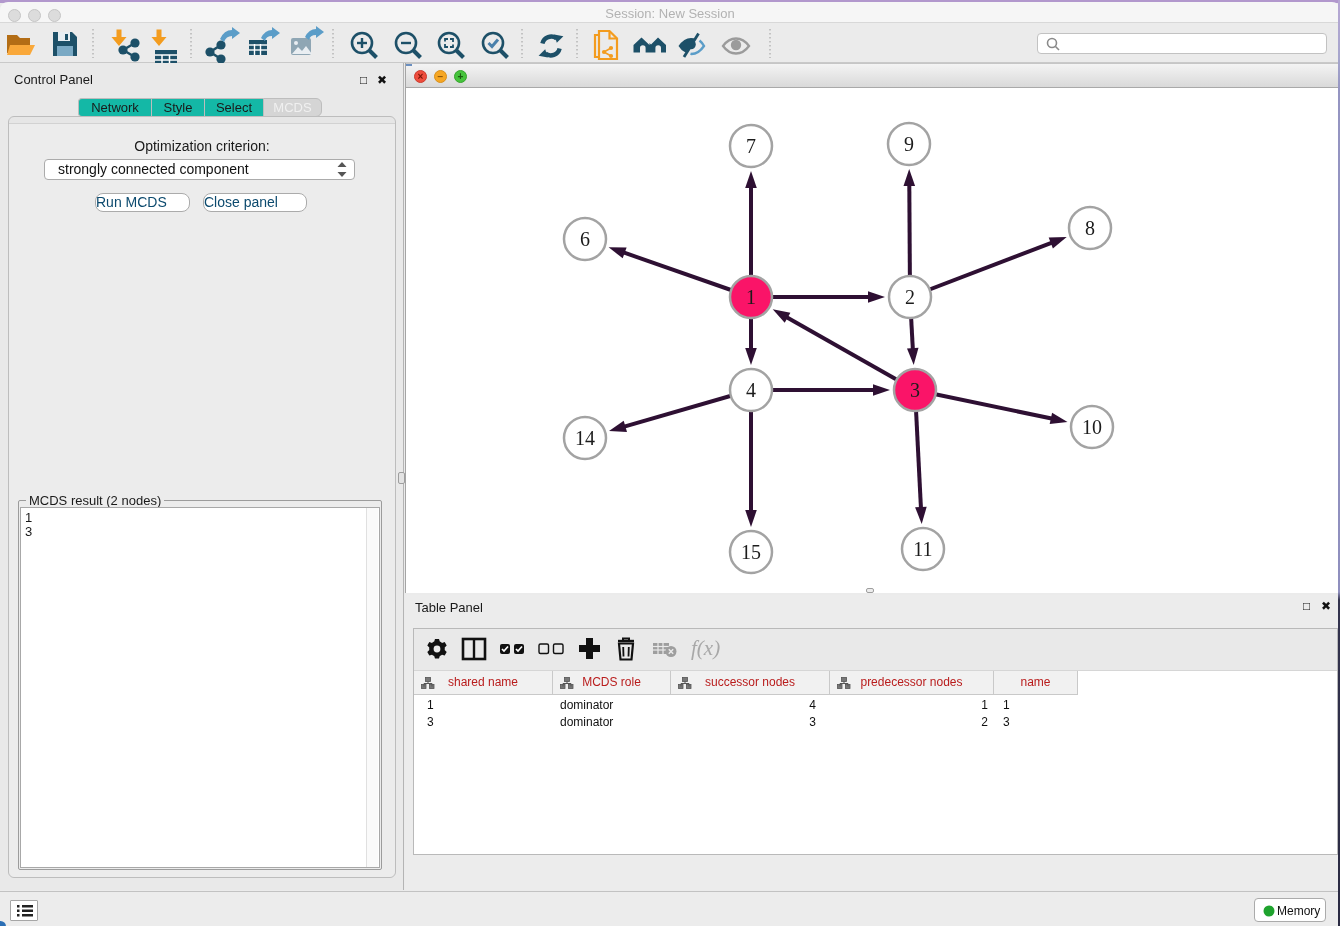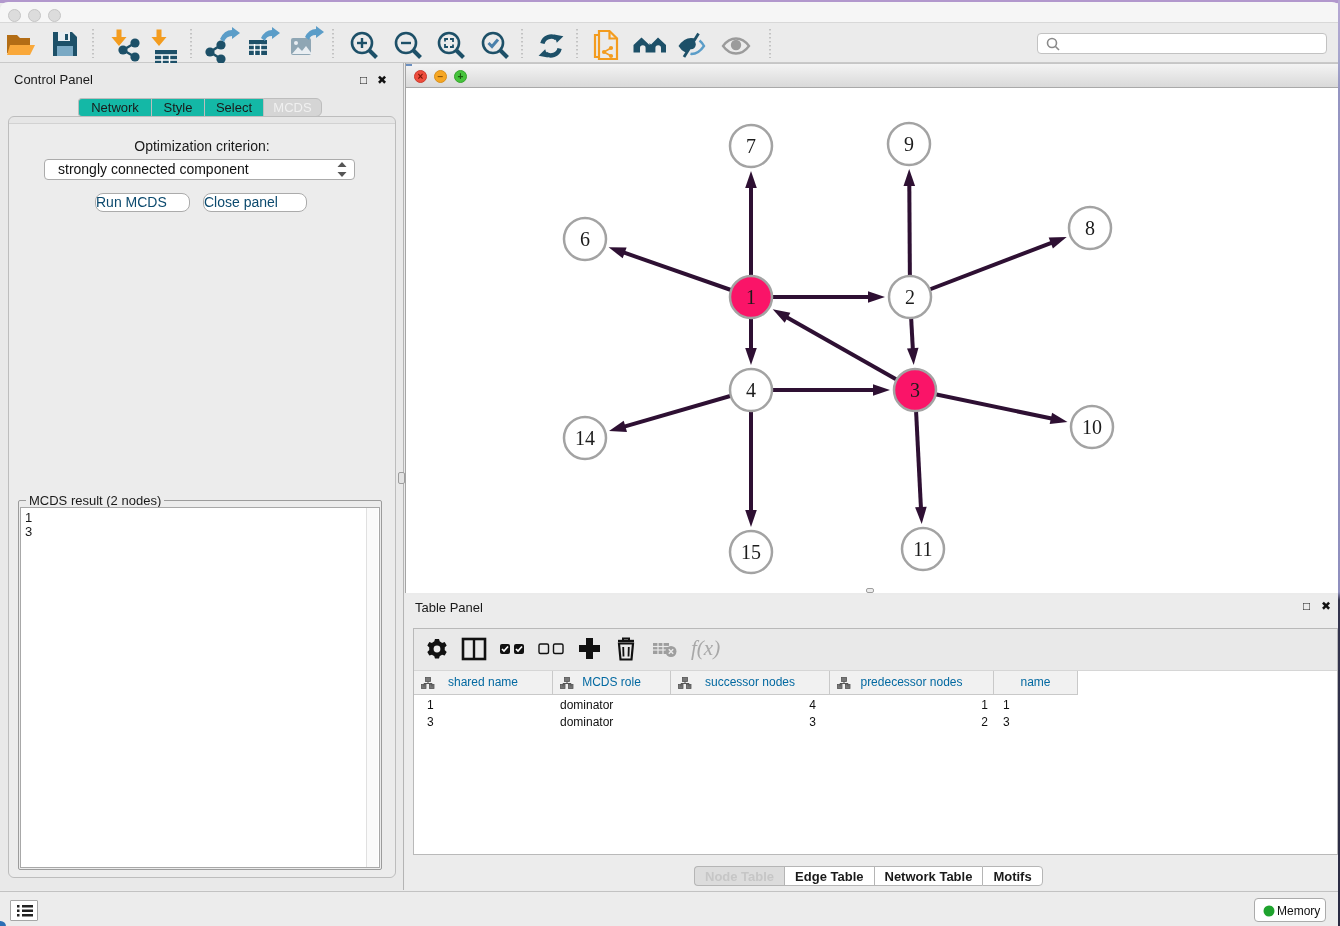--- a/index.html
+++ b/index.html
@@ -39,40 +39,41 @@
 #netframe { left:405px; top:63px; width:935px; height:530px; background:#fff; border-left:1px solid #a5a5a5; }
 #nettitle { left:0; top:0; width:935px; height:25px; background:linear-gradient(#f4f4f4,#d9d9d9); border-top:1px solid #c6c6c6; border-bottom:1px solid #a9a9a9; }
 .ntl { position:absolute; top:6px; width:13px; height:13px; border-radius:50%; font-size:10px; font-weight:bold; text-align:center; line-height:12px; }
 #nettext { width:100%; top:5px; text-align:center; font-size:13px; color:#111; }
 
 
 #tpanel { left:405px; top:595px; width:935px; height:295px; background:#ececec; }
 #tp-title { left:10px; top:5px; font-size:13px; color:#1a1a1a; }
 #tbox { left:8px; top:33px; width:925px; height:227px; background:#fff; border:1px solid #b9b9b9; }
 #tbox-toolbar { left:0; top:0; width:923px; height:42px; background:#e9e9e9; border-bottom:1px solid #d6d6d6; }
-.hcell { position:absolute; top:0; height:24px; background:#f1f1f1; border-right:1px solid #c9c9c9; border-bottom:1px solid #c9c9c9; font-size:12px; color:#0369a1; text-align:center; line-height:23px; }
+.hcell { position:absolute; top:0; height:24px; background:#f1f1f1; border-right:1px solid #c9c9c9; border-bottom:1px solid #c9c9c9; font-size:12px; color:#b91c1c; text-align:center; line-height:23px; }
 .treeicon { position:absolute; left:7px; top:6px; }
 .trow { position:absolute; font-size:12px; color:#111; height:17px; line-height:17px; }
 .btabs { position:absolute; top:271px; left:289px; height:20px; display:flex; }
 .btab { height:20px; font-size:13px; font-weight:bold; color:#1a1a1a; background:#fff; border:1px solid #b5b5b5; border-right:none; display:flex; align-items:center; justify-content:center; padding:0 10px; }
 .btab.sel { background:#dcdcdc; color:#c6c6c6; border-radius:4px 0 0 4px; }
 .btab.last { border-right:1px solid #b5b5b5; border-radius:0 4px 4px 0; }
 
 
 #statusbar { left:0; top:891px; width:1340px; height:35px; background:#ececec; border-top:1px solid #c2c2c2;text-align:right; }
 #listbtn { left:10px; top:8px; width:28px; height:21px; background:#fff; border:1px solid #a6a6a6; border-radius:1px; }
 #membtn { left:1254px; top:6px; width:72px; height:24px; background:#fff; border:1px solid #ababab; border-radius:4px; font-size:12px; color:#111; }
 </style>
 </head>
 <body>
 <div class="abs" id="purple"></div>
 <div class="abs" id="titlebar">
   <div class="tl" style="left:8px;"></div>
   <div class="tl" style="left:28px;"></div>
   <div class="tl" style="left:48px;"></div>
+  <div class="abs" id="wtitle">Session: New Session</div>
 </div>
 <div class="abs" id="toolbar">
 <svg width="1340" height="40">
 
   <g stroke="#9a9a9a" stroke-dasharray="1.5,2.5">
     <line x1="93" y1="6" x2="93" y2="35"></line>
         <line x1="191" y1="6" x2="191" y2="35"></line>
     <line x1="333" y1="6" x2="333" y2="35"></line>
         <line x1="522" y1="6" x2="522" y2="35"></line>
     <line x1="577" y1="6" x2="577" y2="35"></line>
@@ -383,26 +384,20 @@
     <div class="trow" style="left:146px; top:68px;">dominator</div>
     <div class="trow" style="left:380px; top:68px; width:22px; text-align:right;">4</div>
     <div class="trow" style="left:552px; top:68px; width:22px; text-align:right;">1</div>
     <div class="trow" style="left:589px; top:68px;">1</div>
     <div class="trow" style="left:13px; top:85px;">3</div>
     <div class="trow" style="left:146px; top:85px;">dominator</div>
     <div class="trow" style="left:380px; top:85px; width:22px; text-align:right;">3</div>
     <div class="trow" style="left:552px; top:85px; width:22px; text-align:right;">2</div>
     <div class="trow" style="left:589px; top:85px;">3</div>
   </div>
-  <div class="btabs">
-    <div class="btab sel">Node Table</div>
-    <div class="btab">Edge Table</div>
-    <div class="btab">Network Table</div>
-    <div class="btab last">Motifs</div>
-  </div>
 </div>
 
 <div class="abs" style="left:398px; top:472px; width:7px; height:12px; background:#e3e3e3; border:1px solid #9e9e9e; border-radius:2px;"></div>
 <div class="abs" style="left:866px; top:588px; width:8px; height:5px; background:#ededed; border:1px solid #9e9e9e; border-radius:2px;"></div>
 <div class="abs" id="statusbar">
   <div class="abs" id="listbtn">
     <svg width="16" height="14" style="position:absolute;left:6px;top:3px;">
       <g fill="#222">
           <rect x="0" y="1" width="2.5" height="2.5"></rect>
           <rect x="0" y="5.5" width="2.5" height="2.5"></rect>

